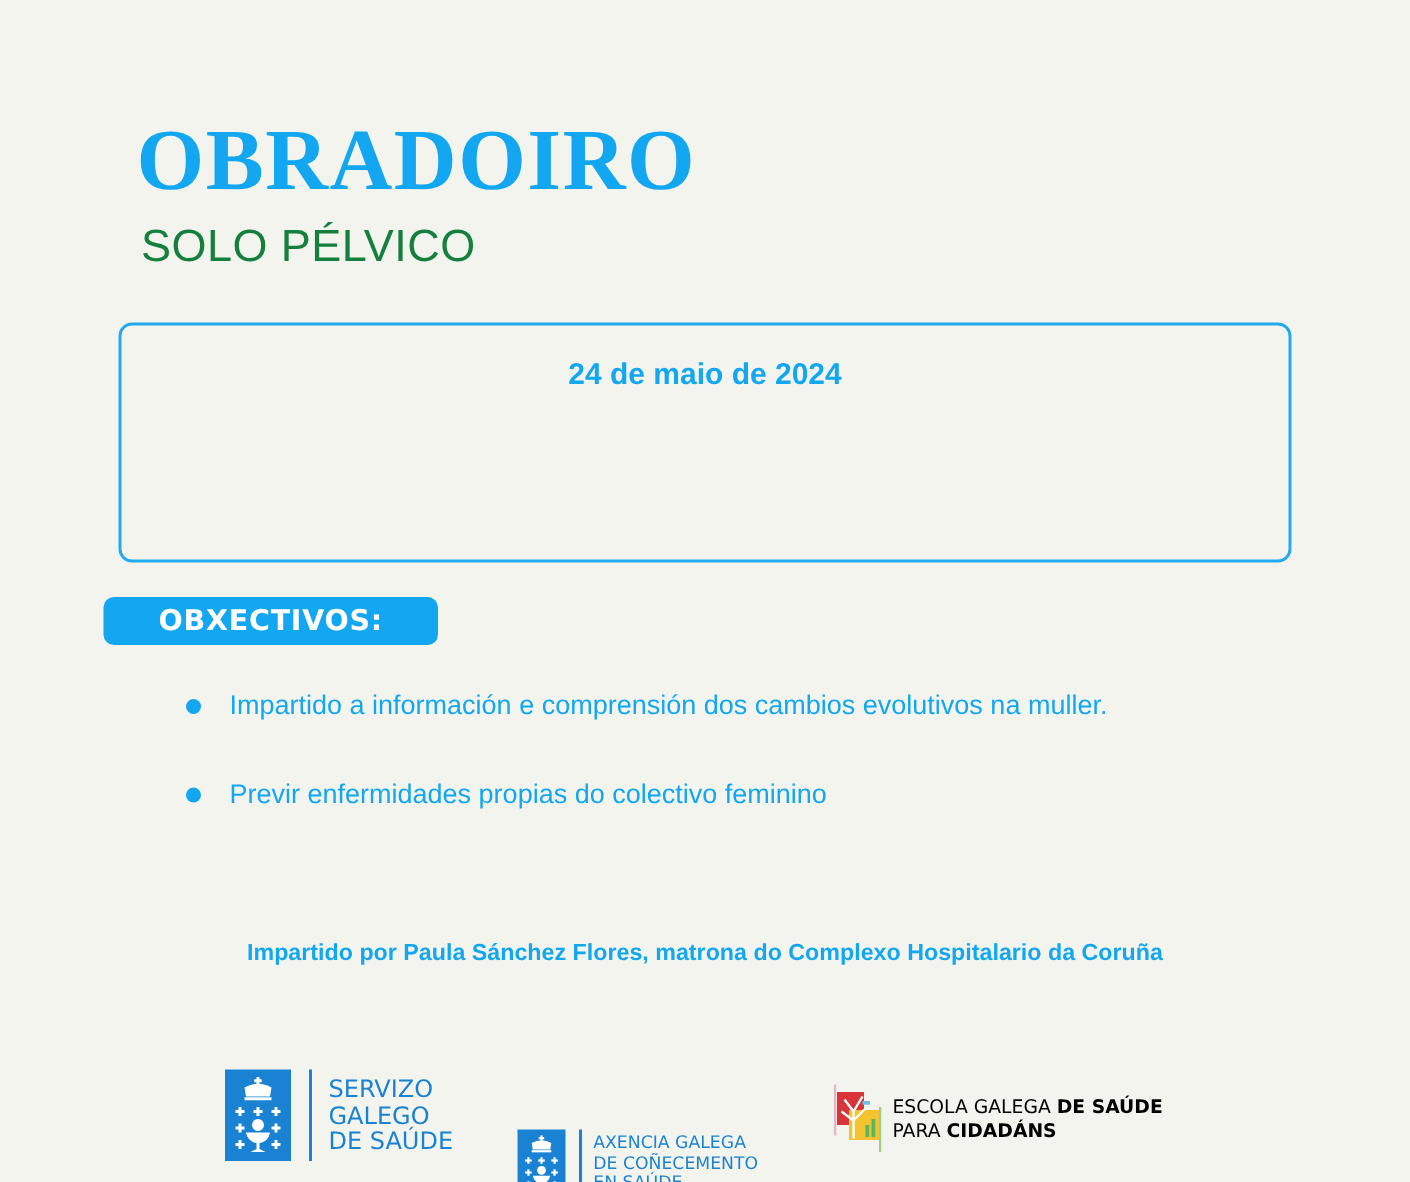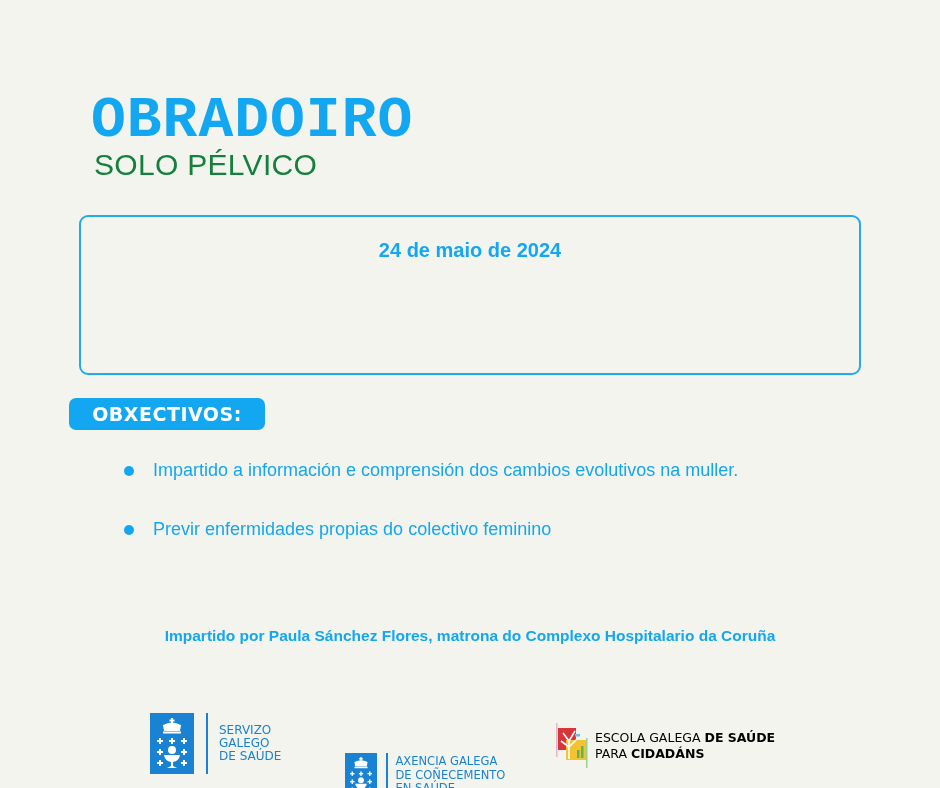--- a/index.html
+++ b/index.html
@@ -5,41 +5,41 @@
   * { margin: 0; padding: 0; box-sizing: border-box; }
   html, body { width: 940px; height: 788px; }
   body {
     background: #f4f4ef;
     font-family: "Liberation Sans", sans-serif;
     color: #12a7f0;
     position: relative;
     overflow: hidden;
   }
   .title {
-    position: absolute; left: 91px; top: 92px;
-    font-family: Liberation Mono, monospace;
+    position: absolute; left: 91px; top: 78px;
+    font-family: Liberation Serif, serif;
     font-weight: bold; font-size: 58px; letter-spacing: 1px;
     color: #12a7f0; line-height: 1; text-align: center;
   }
   .subtitle {
     position: absolute; left: 94px; top: 150px;
     font-family: "Liberation Sans", sans-serif;
     font-size: 30px; color: #15803d; line-height: 1; letter-spacing: 0.3px;
   }
   .info-box {
     position: absolute; left: 79px; top: 215px; width: 782px; height: 160px;
     border: 2px solid #22a9ee; border-radius: 9px;
   }
   .info-line {
     position: absolute; left: 0; right: 0; text-align: center;
     font-weight: bold; font-size: 20px; color: #12a7f0;
     font-family: "Liberation Sans", sans-serif;
   }
   .pill {
-    position: absolute; left: 69px; top: 398px; width: 196px; height: 32px;
+    position: absolute; left: 69px; top: 398px; width: 223px; height: 32px;
     background: #12a7f0; border-radius: 7px;
     color: #ffffff; font-weight: bold; font-size: 19px;
     font-family: "DejaVu Sans", sans-serif;
     display: flex; align-items: center; justify-content: center; letter-spacing: 0.5px;
   }
   .obj-item {
     position: absolute; left: 124px;
     display: flex; align-items: center;
     font-size: 18px; color: #12a7f0;
   }
@@ -105,21 +105,21 @@
             <rect x="7" y="49" width="6" height="2"></rect>
           <rect x="33" y="47" width="2" height="6"></rect>
             <rect x="31" y="49" width="6" height="2"></rect>
         </g>
         <circle cx="22" cy="37" r="4"></circle>
         <path d="M14 42 L30 42 Q29 48 23 49 L23 53 L27 55 L17 55 L21 53 L21 49 Q15 48 14 42 Z"></path>
       </g>
     </svg>
   </div>
   <div class="logo-sep" style="height:61px; margin-left:12px; margin-right:11px;"></div>
-  <div class="logo-text" style="font-size:12px;">
+  <div class="logo-text" style="font-size:16px;">
     <div>SERVIZO</div>
     <div>GALEGO</div>
     <div>DE SAÚDE</div>
   </div>
 </div>
 
 <div class="logo" style="left:345px; top:721px;margin-top:32px;">
   <div class="shield" style="width:32px; height:45px;">
     <svg width="32" height="45" viewBox="0 0 44 61">
       <g fill="#ffffff">

